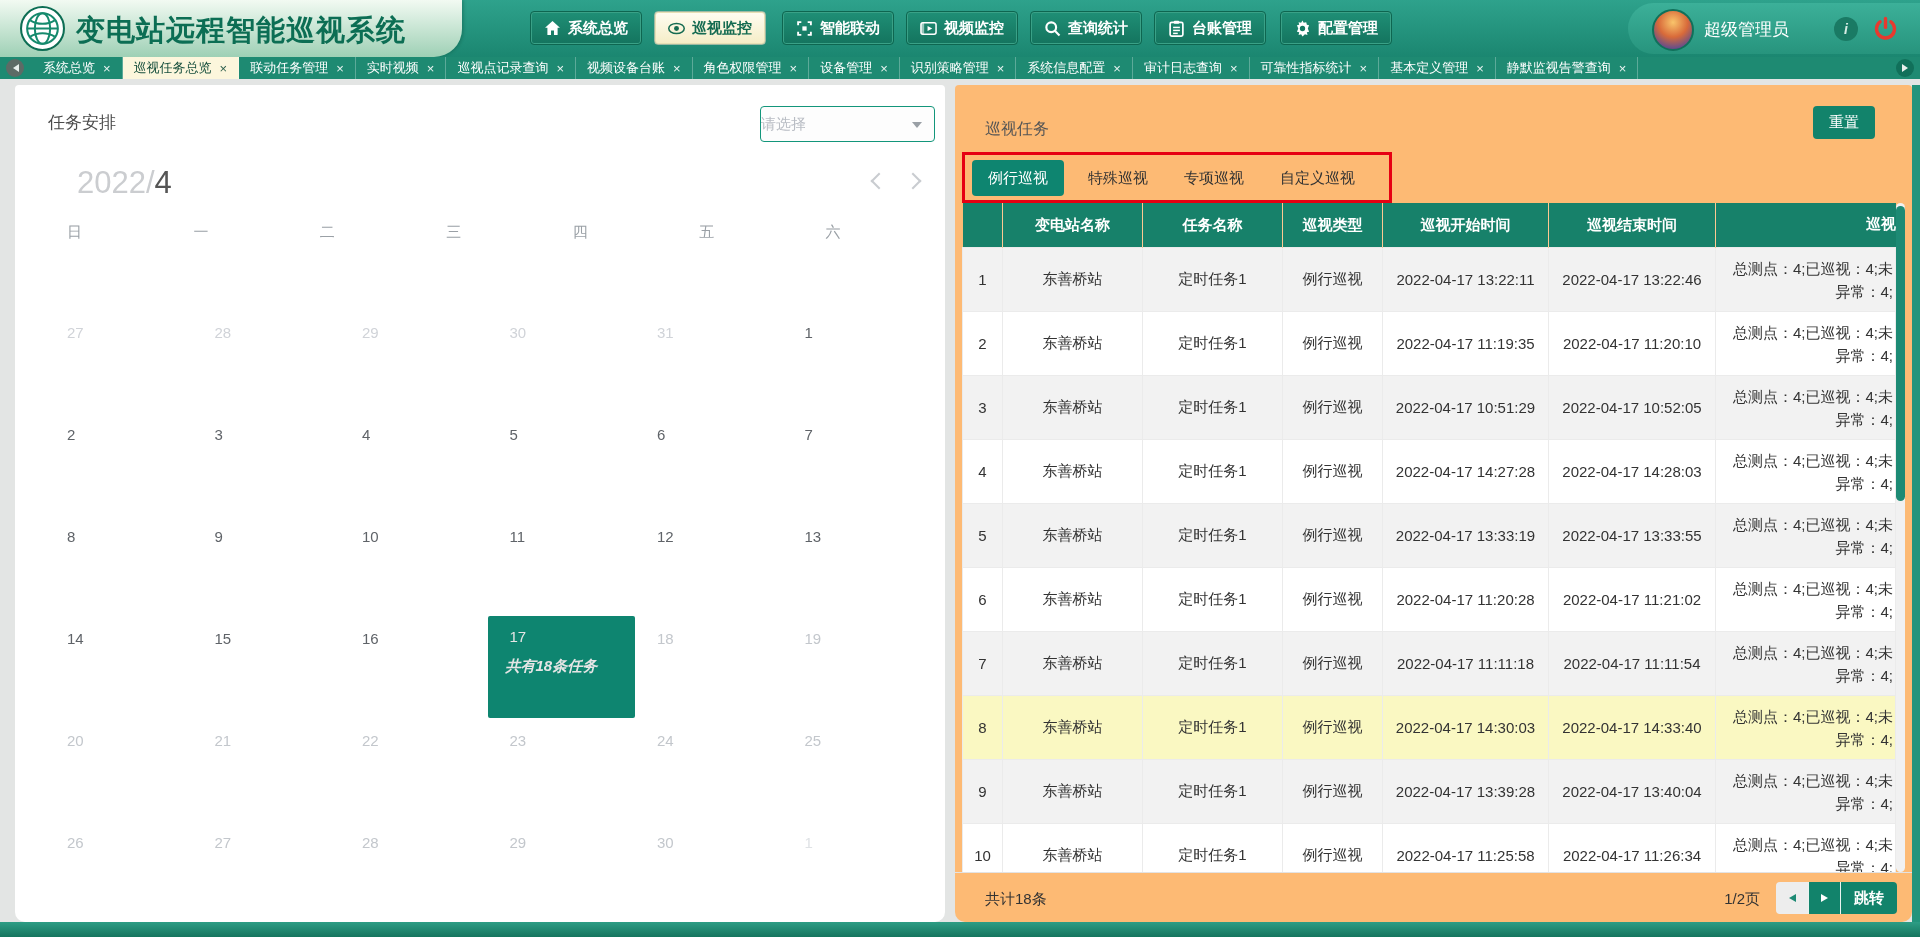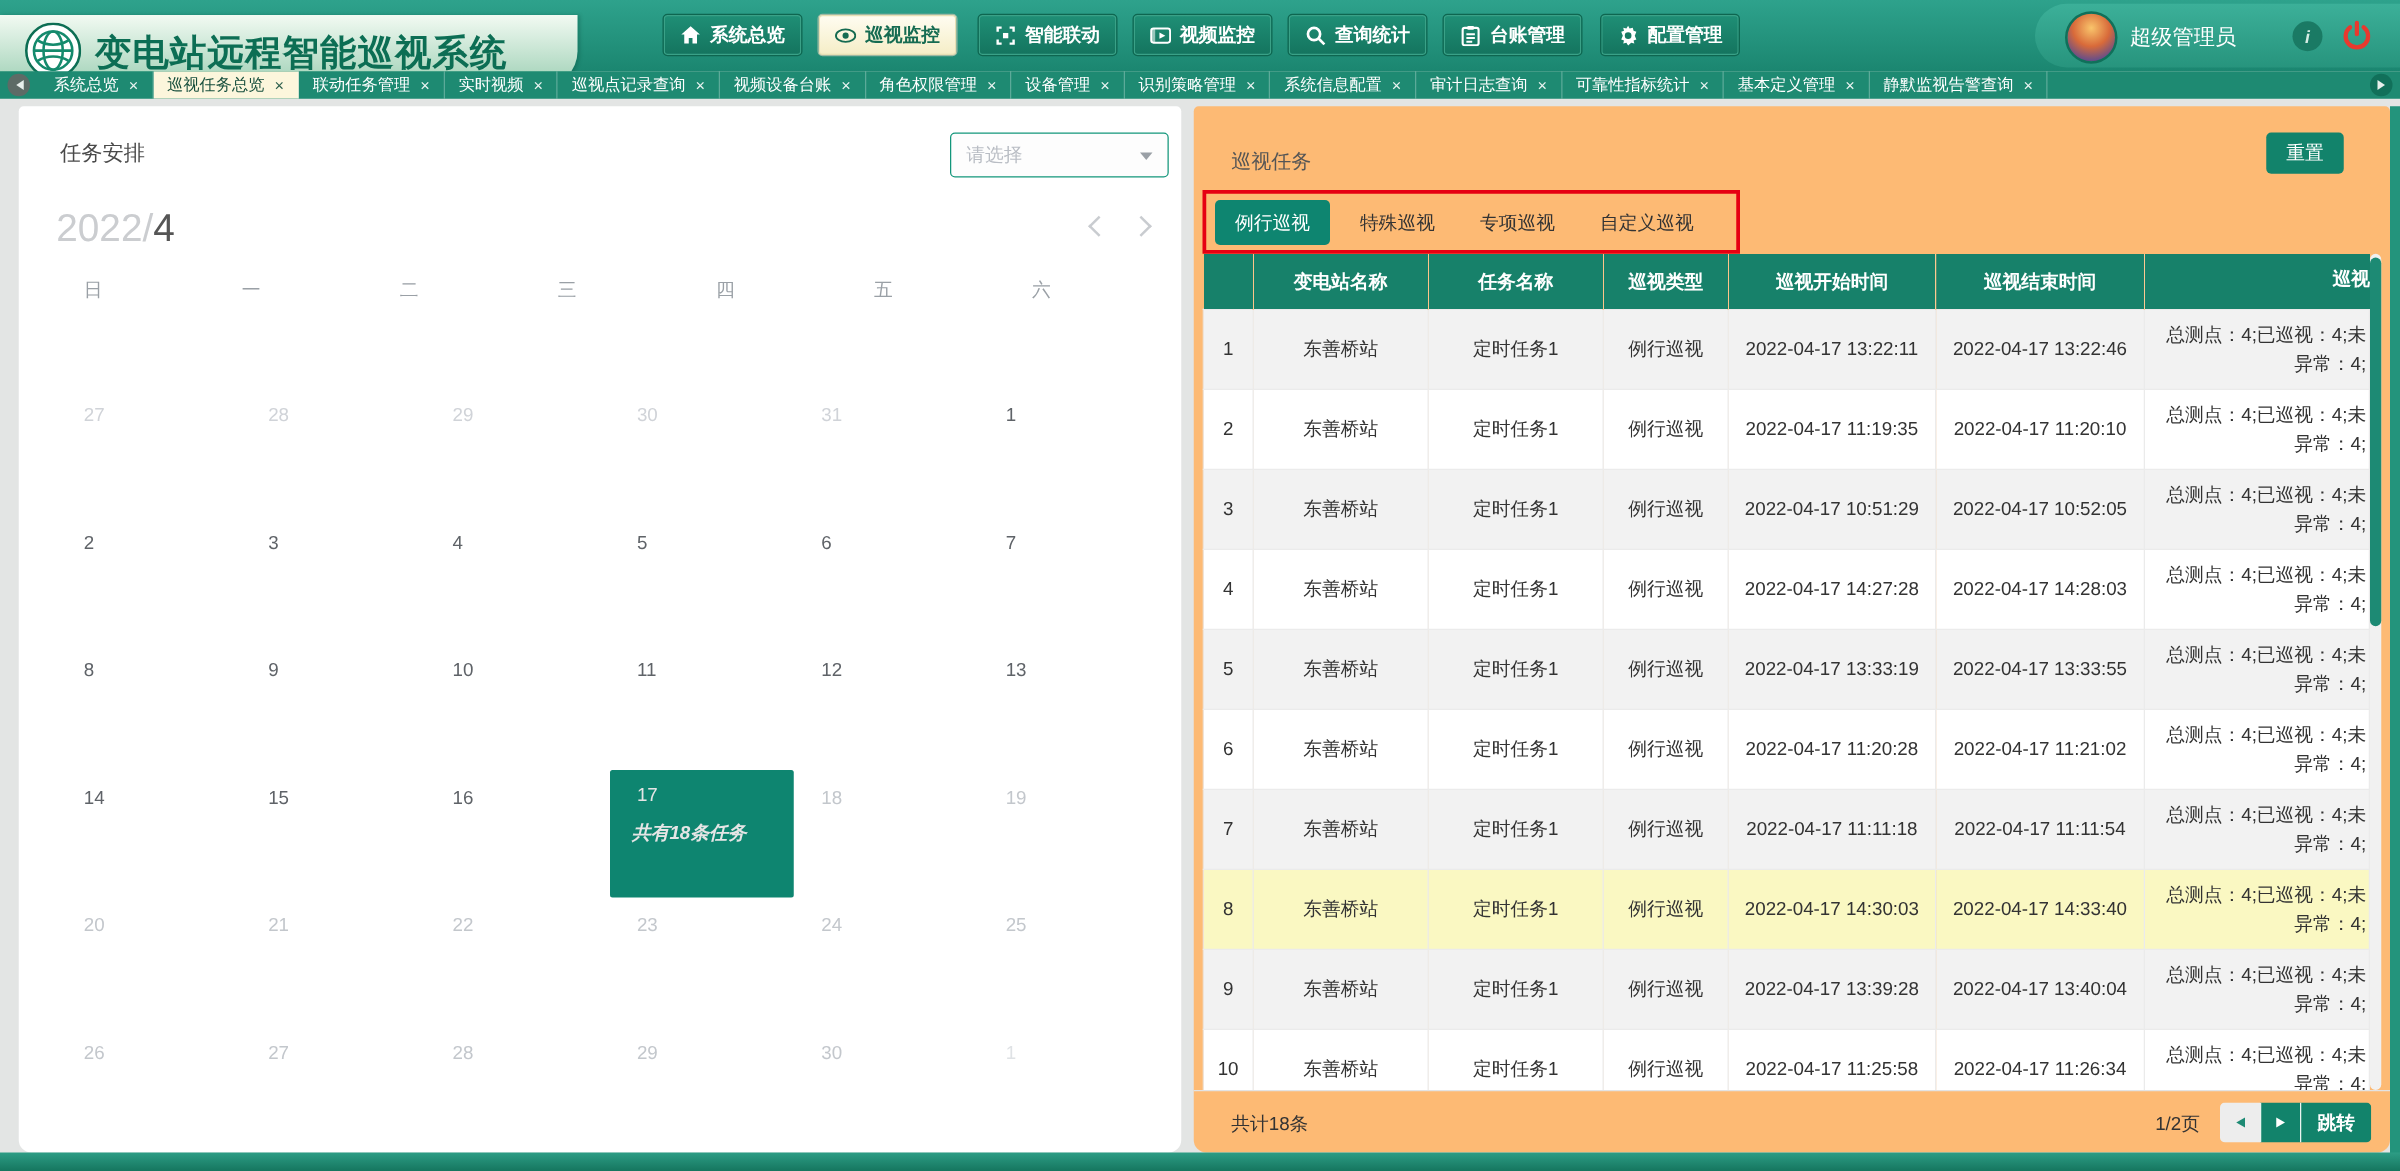--- a/index.html
+++ b/index.html
@@ -2,21 +2,21 @@
 <html><head>
 <meta charset="utf-8">
 <style>
   html,body{margin:0;padding:0;}
   body{width:1920px;height:937px;overflow:hidden;position:relative;background:#e3e5e4;
        font-family:"Liberation Sans","DejaVu Sans",sans-serif;}
 
   
   .header{position:absolute;left:0;top:0;width:1920px;height:57px;
           background:linear-gradient(#2ea28c,#1b8670);}
-  .header-left{position:absolute;left:0;top:12px;width:462px;height:57px;
+  .header-left{position:absolute;left:0;top:0;width:462px;height:57px;
           background:linear-gradient(#f2faf2,#9ed0b5);border-radius:0 0 28px 0;
           box-shadow:2px 0 3px rgba(0,60,45,.25);}
   .logo{position:absolute;left:20px;top:6px;width:45px;height:45px;}
   .app-title{position:absolute;left:76px;top:11px;font-size:29px;font-weight:bold;
           color:#0c6e54;letter-spacing:1px;white-space:nowrap;}
   .nav-btn{position:absolute;top:11px;height:34px;box-sizing:border-box;border-radius:4px;
           background:linear-gradient(#1f8f76,#14745e);border:1px solid #0e6650;
           box-shadow:inset 0 0 0 1px #3aa187;color:#fff;font-size:15px;font-weight:bold;
           display:flex;align-items:center;gap:7px;padding:0 13px;cursor:pointer;white-space:nowrap;}
   .nav-btn svg{width:17px;height:17px;display:block;}
@@ -53,25 +53,25 @@
   .right-panel{position:absolute;left:955px;top:85px;width:957px;height:837px;background:#fdba74;
           border-radius:4px 4px 10px 10px;}
   .right-edge{position:absolute;left:1912px;top:85px;width:8px;height:852px;background:#23947c;}
   .bottom-strip{position:absolute;left:0;top:922px;width:1920px;height:15px;
           background:linear-gradient(#2d9d85,#15755e);}
 
   
   .lp-title{position:absolute;left:33px;top:26px;font-size:17px;color:#4a4a4a;}
   .dropdown{position:absolute;left:745px;top:21px;width:175px;height:36px;box-sizing:border-box;
           border:1px solid #13967b;border-radius:4px;background:#fdfdfd;display:flex;
-          align-items:center;padding:0 12px;color:#b9bdc4;font-size:15px;cursor:pointer;}
+          align-items:center;padding:0 0;color:#b9bdc4;font-size:15px;cursor:pointer;}
   .dd-caret{position:absolute;right:12px;top:15px;width:0;height:0;
           border:5px solid transparent;border-top:6px solid #9aa0a6;}
   .cal-title{position:absolute;left:30px;top:80px;font-size:31px;}
-  .cal-year{color:#cbcdd0;} .cal-month{color:#555;}
+  .cal-year{color:#cbcdd0;margin-left:32px;} .cal-month{color:#555;}
   .cal-nav{position:absolute;left:858px;top:90px;display:flex;gap:22px;}
   .chev{width:10px;height:10px;border-left:2px solid #c9ccd0;border-bottom:2px solid #c9ccd0;
           cursor:pointer;}
   .chev.l{transform:rotate(45deg);} .chev.r{transform:rotate(-135deg);}
   .day-headers{position:absolute;left:30px;top:138px;width:885px;display:grid;
           grid-template-columns:repeat(7,1fr);}
   .day-headers span{padding-left:22px;color:#9aa0a6;font-size:15px;}
   .cal-grid{position:absolute;left:30px;top:225px;width:885px;height:612px;display:grid;
           grid-template-columns:repeat(6,1fr);grid-template-rows:repeat(6,102px);}
   .cal-cell{box-sizing:border-box;padding:14px 0 0 22px;font-size:15px;cursor:pointer;}

